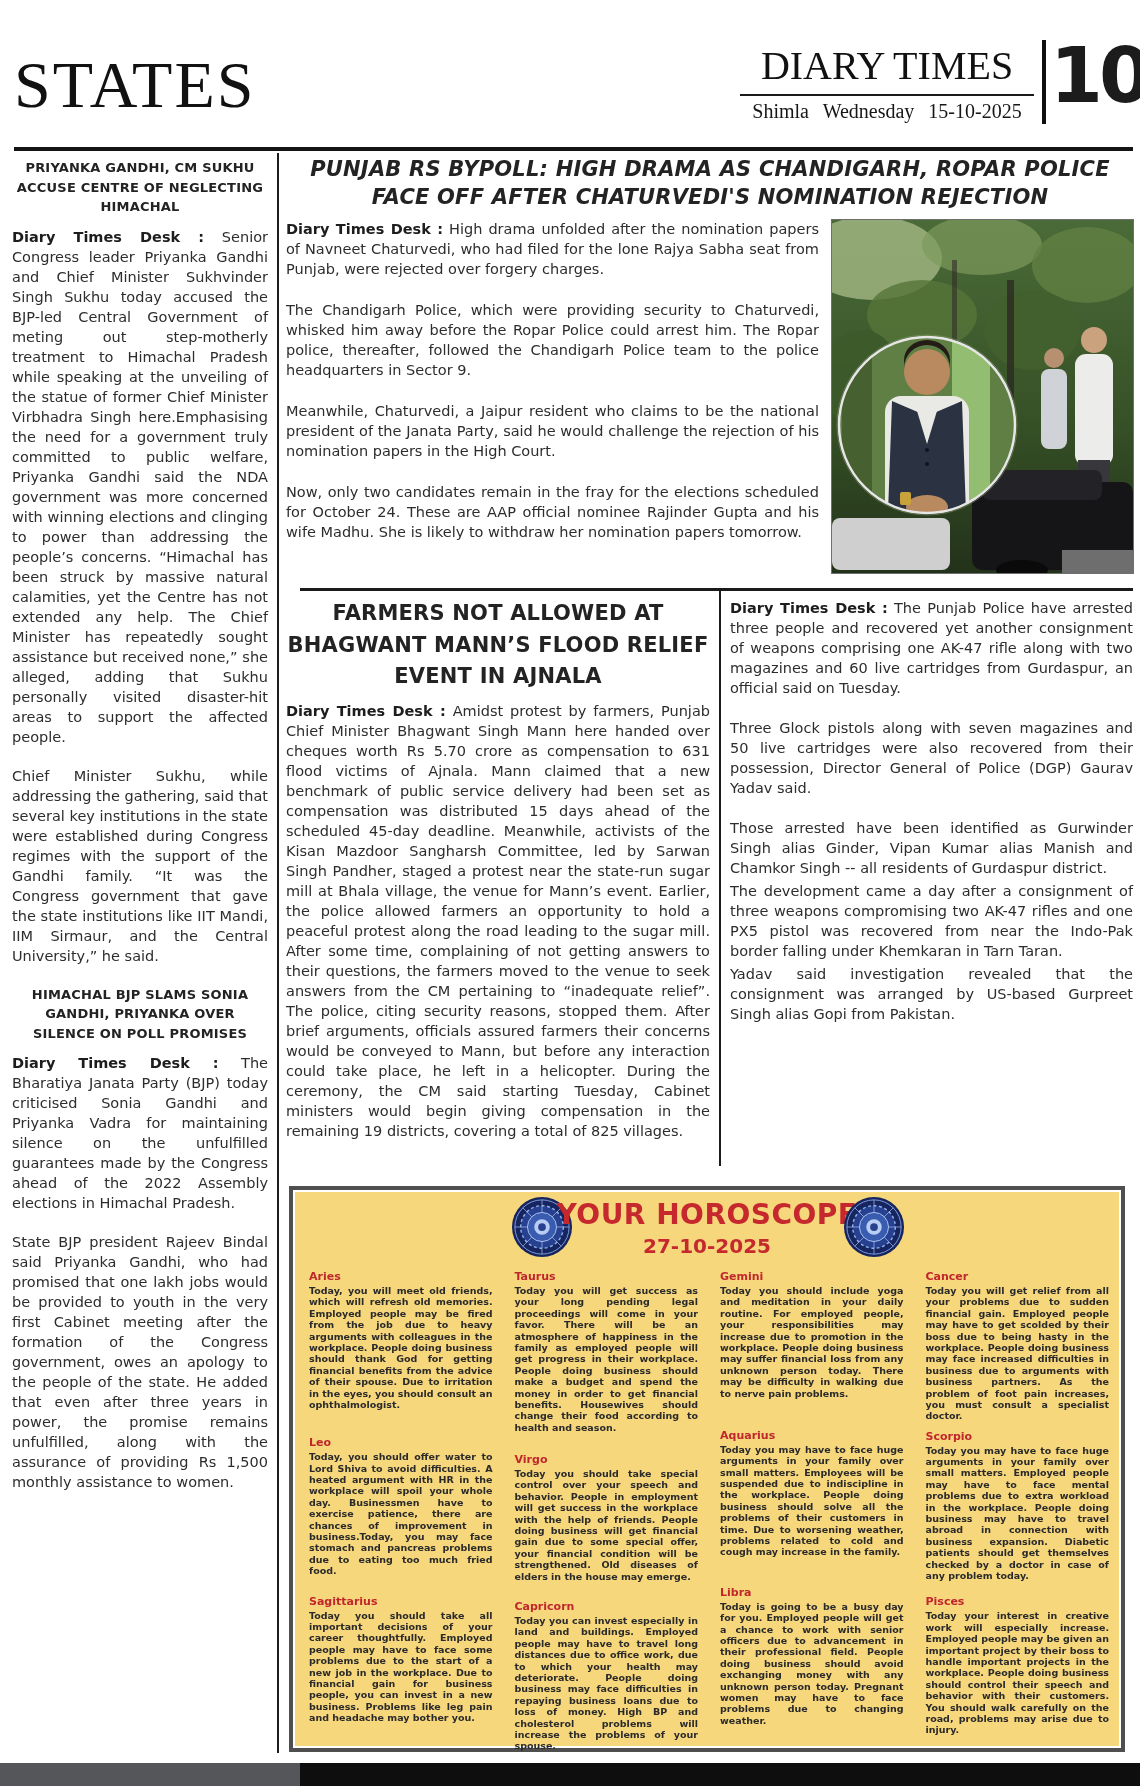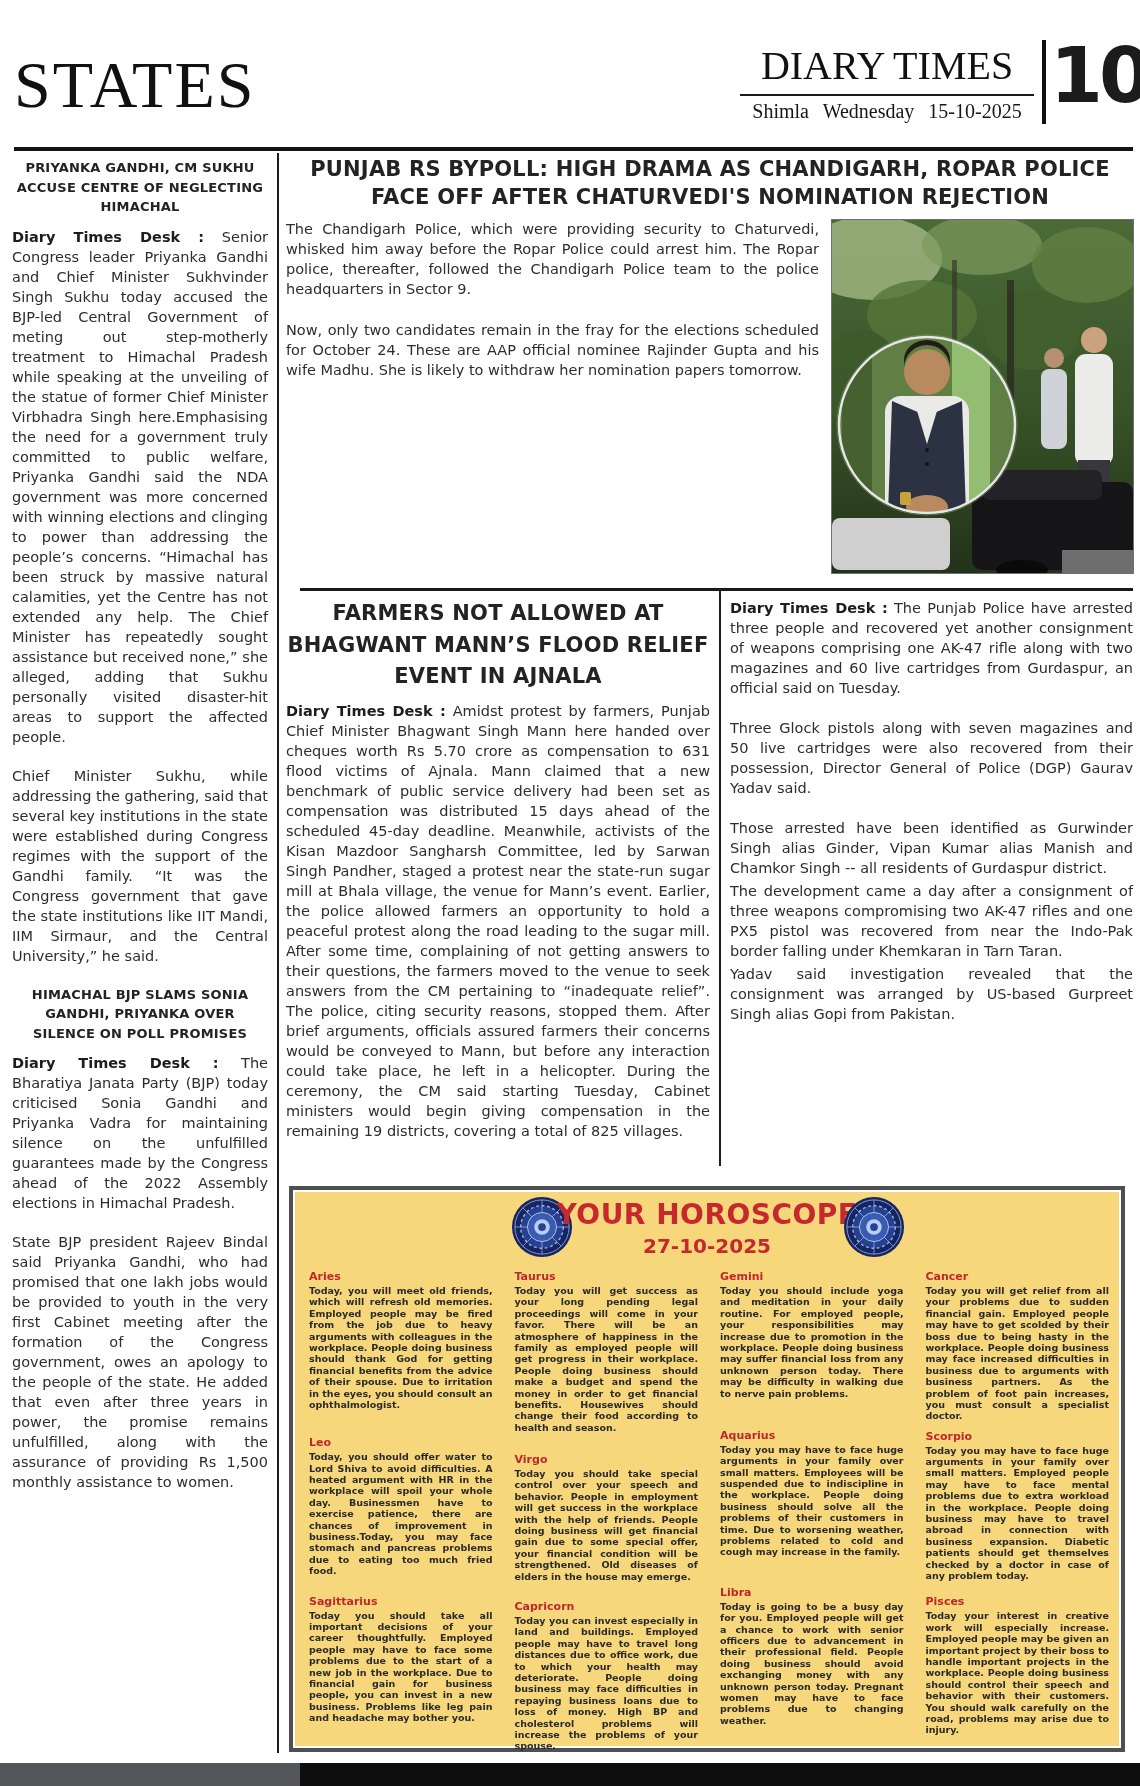--- a/index.html
+++ b/index.html
@@ -29,21 +29,21 @@
   .desk { font-weight:800; color:#1d1d1d; }
 
   
   .left-col { position:absolute; left:12px; top:158px; width:256px; }
   .left-col h2 { margin-bottom:10px; }
   .left-col p.bp { margin-bottom:19px; }
   .left-col .art2-title { margin-top:2px; }
 
   
   .bypoll { position:absolute; left:286px; top:156px; width:848px; }
-  .bypoll h2 { font-size:21px; line-height:1.32; margin-bottom:8px; }
+  .bypoll h2 { font-size:21px; line-height:1.32; margin-bottom:8px;font-style:italic; }
   .bypoll-flex { display:flex; gap:12px; }
   .bypoll-text { width:533px; }
   .bypoll-text p.bp { margin-bottom:21px; }
   .photo-wrap { width:303px; height:355px; border:1px solid #6f6f6f; background:#3c5530; flex:none; }
 
   
   .farmers { position:absolute; left:286px; top:598px; width:424px; }
   .farmers h2 { font-size:21px; margin-bottom:8px; }
 
   
@@ -103,21 +103,23 @@
       <h2 class="art-title art2-title">HIMACHAL BJP SLAMS SONIA GANDHI, PRIYANKA OVER SILENCE ON POLL PROMISES</h2>
       <p class="bp"><b class="desk">Diary Times Desk :</b> <span>The Bharatiya Janata Party (BJP) today criticised Sonia Gandhi and Priyanka Vadra for maintaining silence on the unfulfilled guarantees made by the Congress ahead of the 2022 Assembly elections in Himachal Pradesh.</span></p>
       <p class="bp">State BJP president Rajeev Bindal said Priyanka Gandhi, who had promised that one lakh jobs would be provided to youth in the very first Cabinet meeting after the formation of the Congress government, owes an apology to the people of the state. He added that even after three years in power, the promise remains unfulfilled, along with the assurance of providing Rs 1,500 monthly assistance to women.</p>
     </article>
   </aside>
 
   <section class="bypoll">
     <h2 class="art-title">PUNJAB RS BYPOLL: HIGH DRAMA AS CHANDIGARH, ROPAR POLICE FACE OFF AFTER CHATURVEDI'S NOMINATION REJECTION</h2>
     <div class="bypoll-flex">
       <div class="bypoll-text">
+        <p class="bp"><b class="desk">Diary Times Desk :</b> <span>High drama unfolded after the nomination papers of Navneet Chaturvedi, who had filed for the lone Rajya Sabha seat from Punjab, were rejected over forgery charges.</span></p>
         <p class="bp">The Chandigarh Police, which were providing security to Chaturvedi, whisked him away before the Ropar Police could arrest him. The Ropar police, thereafter, followed the Chandigarh Police team to the police headquarters in Sector 9.</p>
+        <p class="bp">Meanwhile, Chaturvedi, a Jaipur resident who claims to be the national president of the Janata Party, said he would challenge the rejection of his nomination papers in the High Court.</p>
         <p class="bp">Now, only two candidates remain in the fray for the elections scheduled for October 24. These are AAP official nominee Rajinder Gupta and his wife Madhu. She is likely to withdraw her nomination papers tomorrow.</p>
       </div>
       <div class="photo-wrap">
         <svg width="301" height="353" viewBox="0 0 301 353">
           <defs>
             <linearGradient id="pg" x1="0" y1="0" x2="0" y2="1">
               <stop offset="0" stop-color="#4a6b38"></stop>
                 <stop offset="0.55" stop-color="#375227"></stop>
                 <stop offset="1" stop-color="#23321a"></stop>
             </linearGradient>

